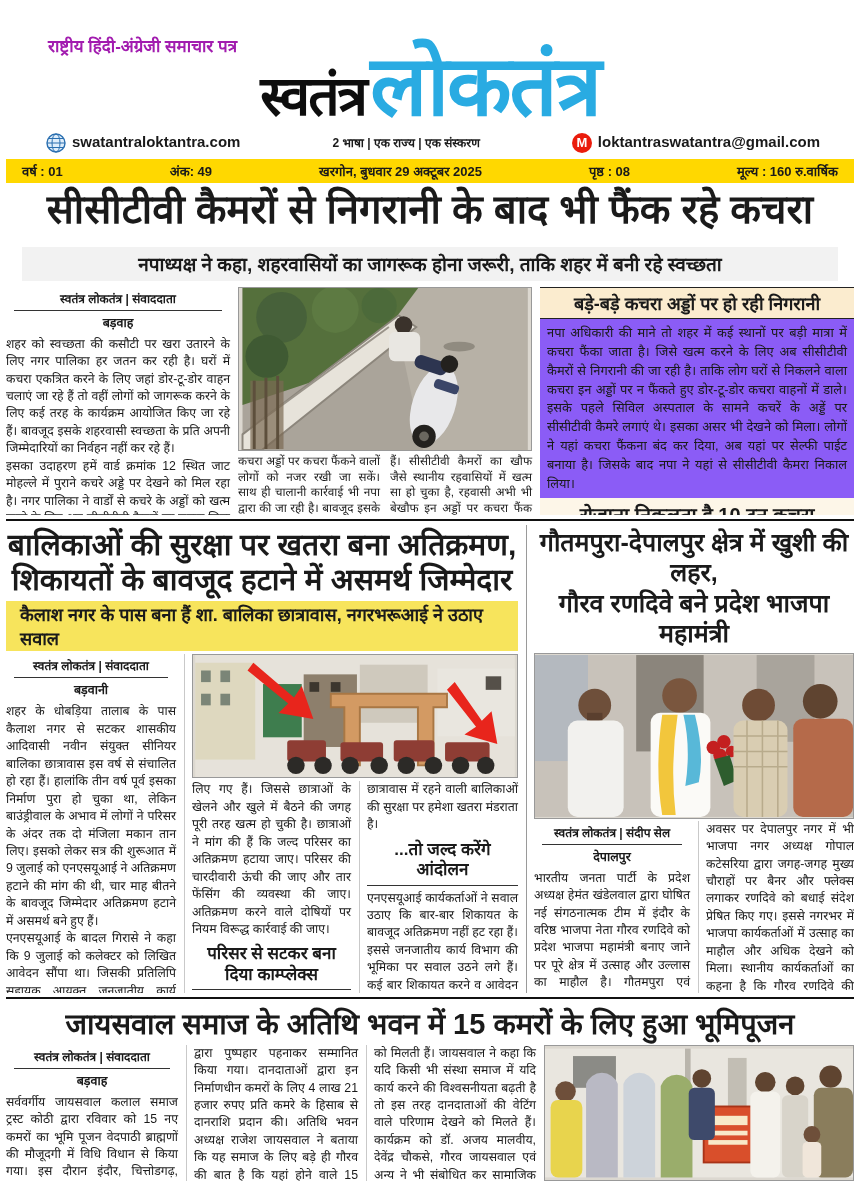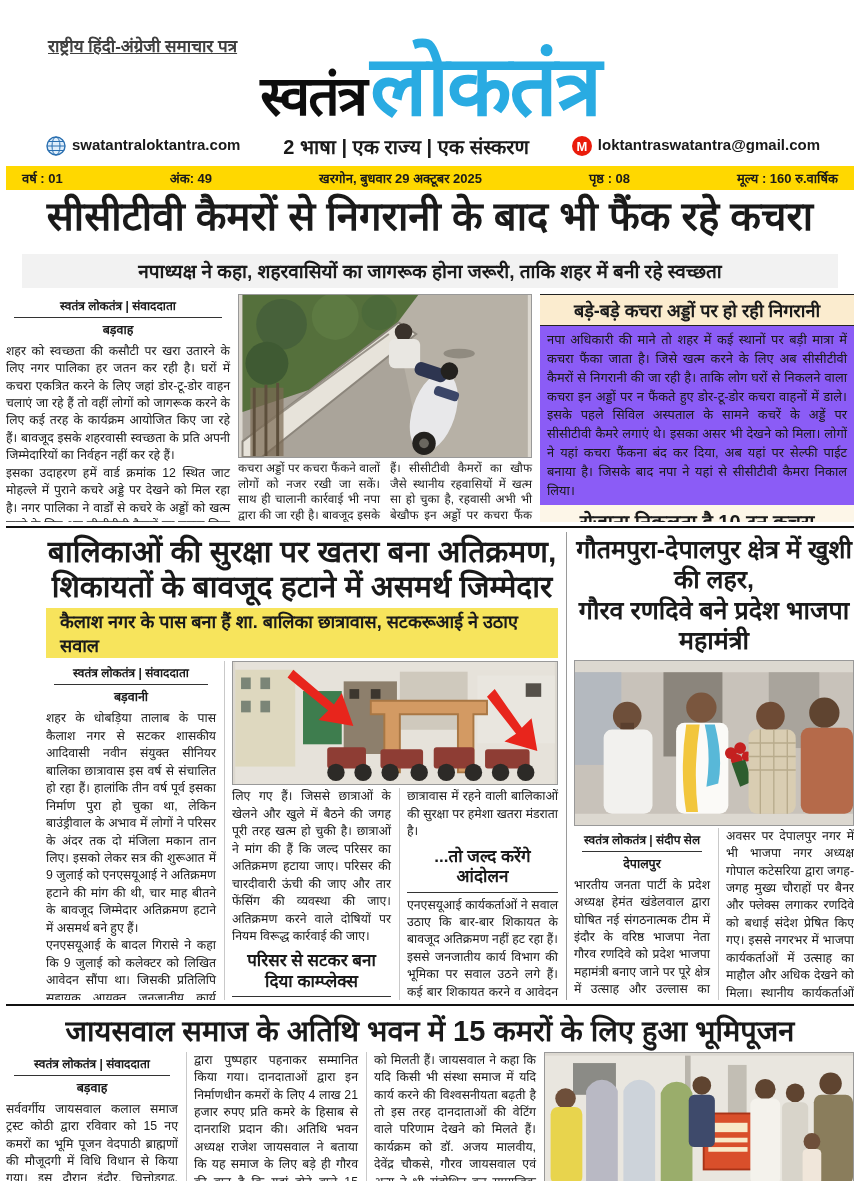--- a/index.html
+++ b/index.html
@@ -1,28 +1,28 @@
 <!DOCTYPE html>
 <html><head>
 <meta charset="utf-8">
 <style>
   * { margin:0; padding:0; box-sizing:border-box; }
   body { background:#e8e8e8; font-family:"Liberation Sans", sans-serif; }
   .page { width:860px; height:1181px; margin:0 auto; background:#ffffff; color:#1a1a1a;
           overflow:hidden; position:relative; padding:2px 6px; }
 
   
-  .tagline { color:#404040; font-weight:bold; font-size:17px; padding:32px 0 0 42px;text-decoration:underline; }
+  .tagline { color:#a21caf; font-weight:bold; font-size:17px; padding:32px 0 0 42px; }
   .title-row { text-align:center; line-height:0.95; margin-top:-10px; white-space:nowrap; }
   .title-black { font-size:55px; font-weight:900; color:#0d0d0d; letter-spacing:-2px; }
   .title-blue  { font-size:84px; font-weight:900; color:#29abe2; letter-spacing:-2px; }
   .contact-row { display:flex; justify-content:space-between; align-items:center;
                  padding:6px 34px 2px 40px; font-weight:bold; font-size:15px; }
   .contact-left, .contact-right { display:flex; gap:6px; }
-  .contact-center { font-size:20px; font-weight:bold; }
+  .contact-center { font-size:12px; font-weight:bold; }
   .globe { width:20px; height:20px; }
   .gmail-badge { width:20px; height:20px; border-radius:50%; background:#ea1c0c; color:#fff;
                  font-size:13px; font-weight:bold; display:flex; align-items:center; justify-content:center; }
   .infobar { display:flex; justify-content:space-between; background:#ffd800; font-weight:bold;
              font-size:13px; padding:3px 16px; margin-top:4px; }
 
   
   .rule   { border-top:2px solid #111; margin:4px 0; }
   .byline { font-size:12px; font-weight:bold; text-align:center; border-bottom:1.5px solid #333;
             padding-bottom:3px; margin:3px 8px 0; }
@@ -36,21 +36,21 @@
           padding:4px 0; margin:13px 16px 6px; }
   .s1-grid { display:grid; grid-template-columns:224px 294px 1fr; column-gap:8px; height:228px; overflow:hidden; }
   .s1-caption { display:flex; gap:10px; margin-top:3px; }
   .s1-caption div { flex:1; font-size:11.8px; line-height:1.35; text-align:justify; }
   .cream-box { background:#8b5cf6; height:100%; }
   .cream-title { background:#fbeccf; border-top:1.5px solid #222; border-bottom:1.5px solid #222;
                  text-align:center; font-size:18px; font-weight:800; padding:3px 0; }
   .cream-body { font-size:12.9px; line-height:1.47; text-align:justify; padding:5px 7px 4px; }
 
   
-  .row2 { display:grid; grid-template-columns:512px 1fr; column-gap:8px; height:468px; overflow:hidden;margin-left:40px; }
+  .row2 { display:grid; grid-template-columns:512px 1fr; column-gap:8px; height:468px; overflow:hidden; }
   .s2-head { font-size:30px; font-weight:800; text-align:center; line-height:1.18; padding-top:2px; }
   .s2-sub { display:block; width:fit-content; margin:4px auto 3px; background:#f7e45c;
             padding:1px 14px; font-size:18px; font-weight:700; }
   .s2-cols { display:grid; grid-template-columns:170px 1fr; column-gap:8px; }
   .s2-right-inner { display:grid; grid-template-columns:1fr 1fr; column-gap:8px; margin-top:3px; }
   .mini-head { font-size:17px; font-weight:800; text-align:center; line-height:1.2;
                border-bottom:1.5px solid #333; padding:3px 0 4px; margin:3px 0 4px; }
   .col-sep { border-left:1px solid #c9c9c9; }
   .s3 { border-left:1px solid #9a9a9a; padding-left:7px; }
   .s3-head { font-size:25px; font-weight:800; text-align:center; line-height:1.22; padding:2px 0 4px; }
@@ -155,21 +155,21 @@
 
   <div class="rule"></div>
 
   <div class="row2">
 
     <div>
       <div class="s2-head">
         <div>बालिकाओं की सुरक्षा पर खतरा बना अतिक्रमण,</div>
         <div>शिकायतों के बावजूद हटाने में असमर्थ जिम्मेदार</div>
       </div>
-      <span class="s2-sub">कैलाश नगर के पास बना हैं शा. बालिका छात्रावास, सटकरूआई ने उठाए सवाल</span>
+      <span class="s2-sub">कैलाश नगर के पास बना हैं शा. बालिका छात्रावास, नगरभरूआई ने उठाए सवाल</span>
 
       <div class="s2-cols">
 
         <div>
           <div class="byline">स्वतंत्र लोकतंत्र | संवाददाता</div>
           <div class="dateline">बड़वानी</div>
           <p class="body-txt">शहर के धोबड़िया तालाब के पास कैलाश नगर से सटकर शासकीय आदिवासी नवीन संयुक्त सीनियर बालिका छात्रावास इस वर्ष से संचालित हो रहा हैं। हालांकि तीन वर्ष पूर्व इसका निर्माण पुरा हो चुका था, लेकिन बाउंड्रीवाल के अभाव में लोगों ने परिसर के अंदर तक दो मंजिला मकान तान लिए। इसको लेकर सत्र की शुरूआत में 9 जुलाई को एनएसयूआई ने अतिक्रमण हटाने की मांग की थी, चार माह बीतने के बावजूद जिम्मेदार अतिक्रमण हटाने में असमर्थ बने हुए हैं।</p>
           <p class="body-txt">एनएसयूआई के बादल गिरासे ने कहा कि 9 जुलाई को कलेक्टर को लिखित आवेदन सौंपा था। जिसकी प्रतिलिपि सहायक आयुक्त जनजातीय कार्य विभाग को भी दी गई थी। आवेदन में स्पष्ट रूप से बताया था कि सरकारी भूमि पर अवैध कब्जा है और यह छात्राओं की सुरक्षा के लिए खतरा है, लेकिन परिसर में बने अतिक्रमण को हटाने में जिम्मेदार ठोस कार्रवाई करने से बच रहा हैं। छात्राओं का कहना है कि अब हॉस्टल से बाहर निकलने में भी डर लगता है। परिसर में सुरक्षा के कोई इंतजाम नहीं हैं। छात्रावास की खुली भूमि पर अतिक्रमण कारियों द्वारा कब्जा कर मकान बना</p>
         </div>
 

